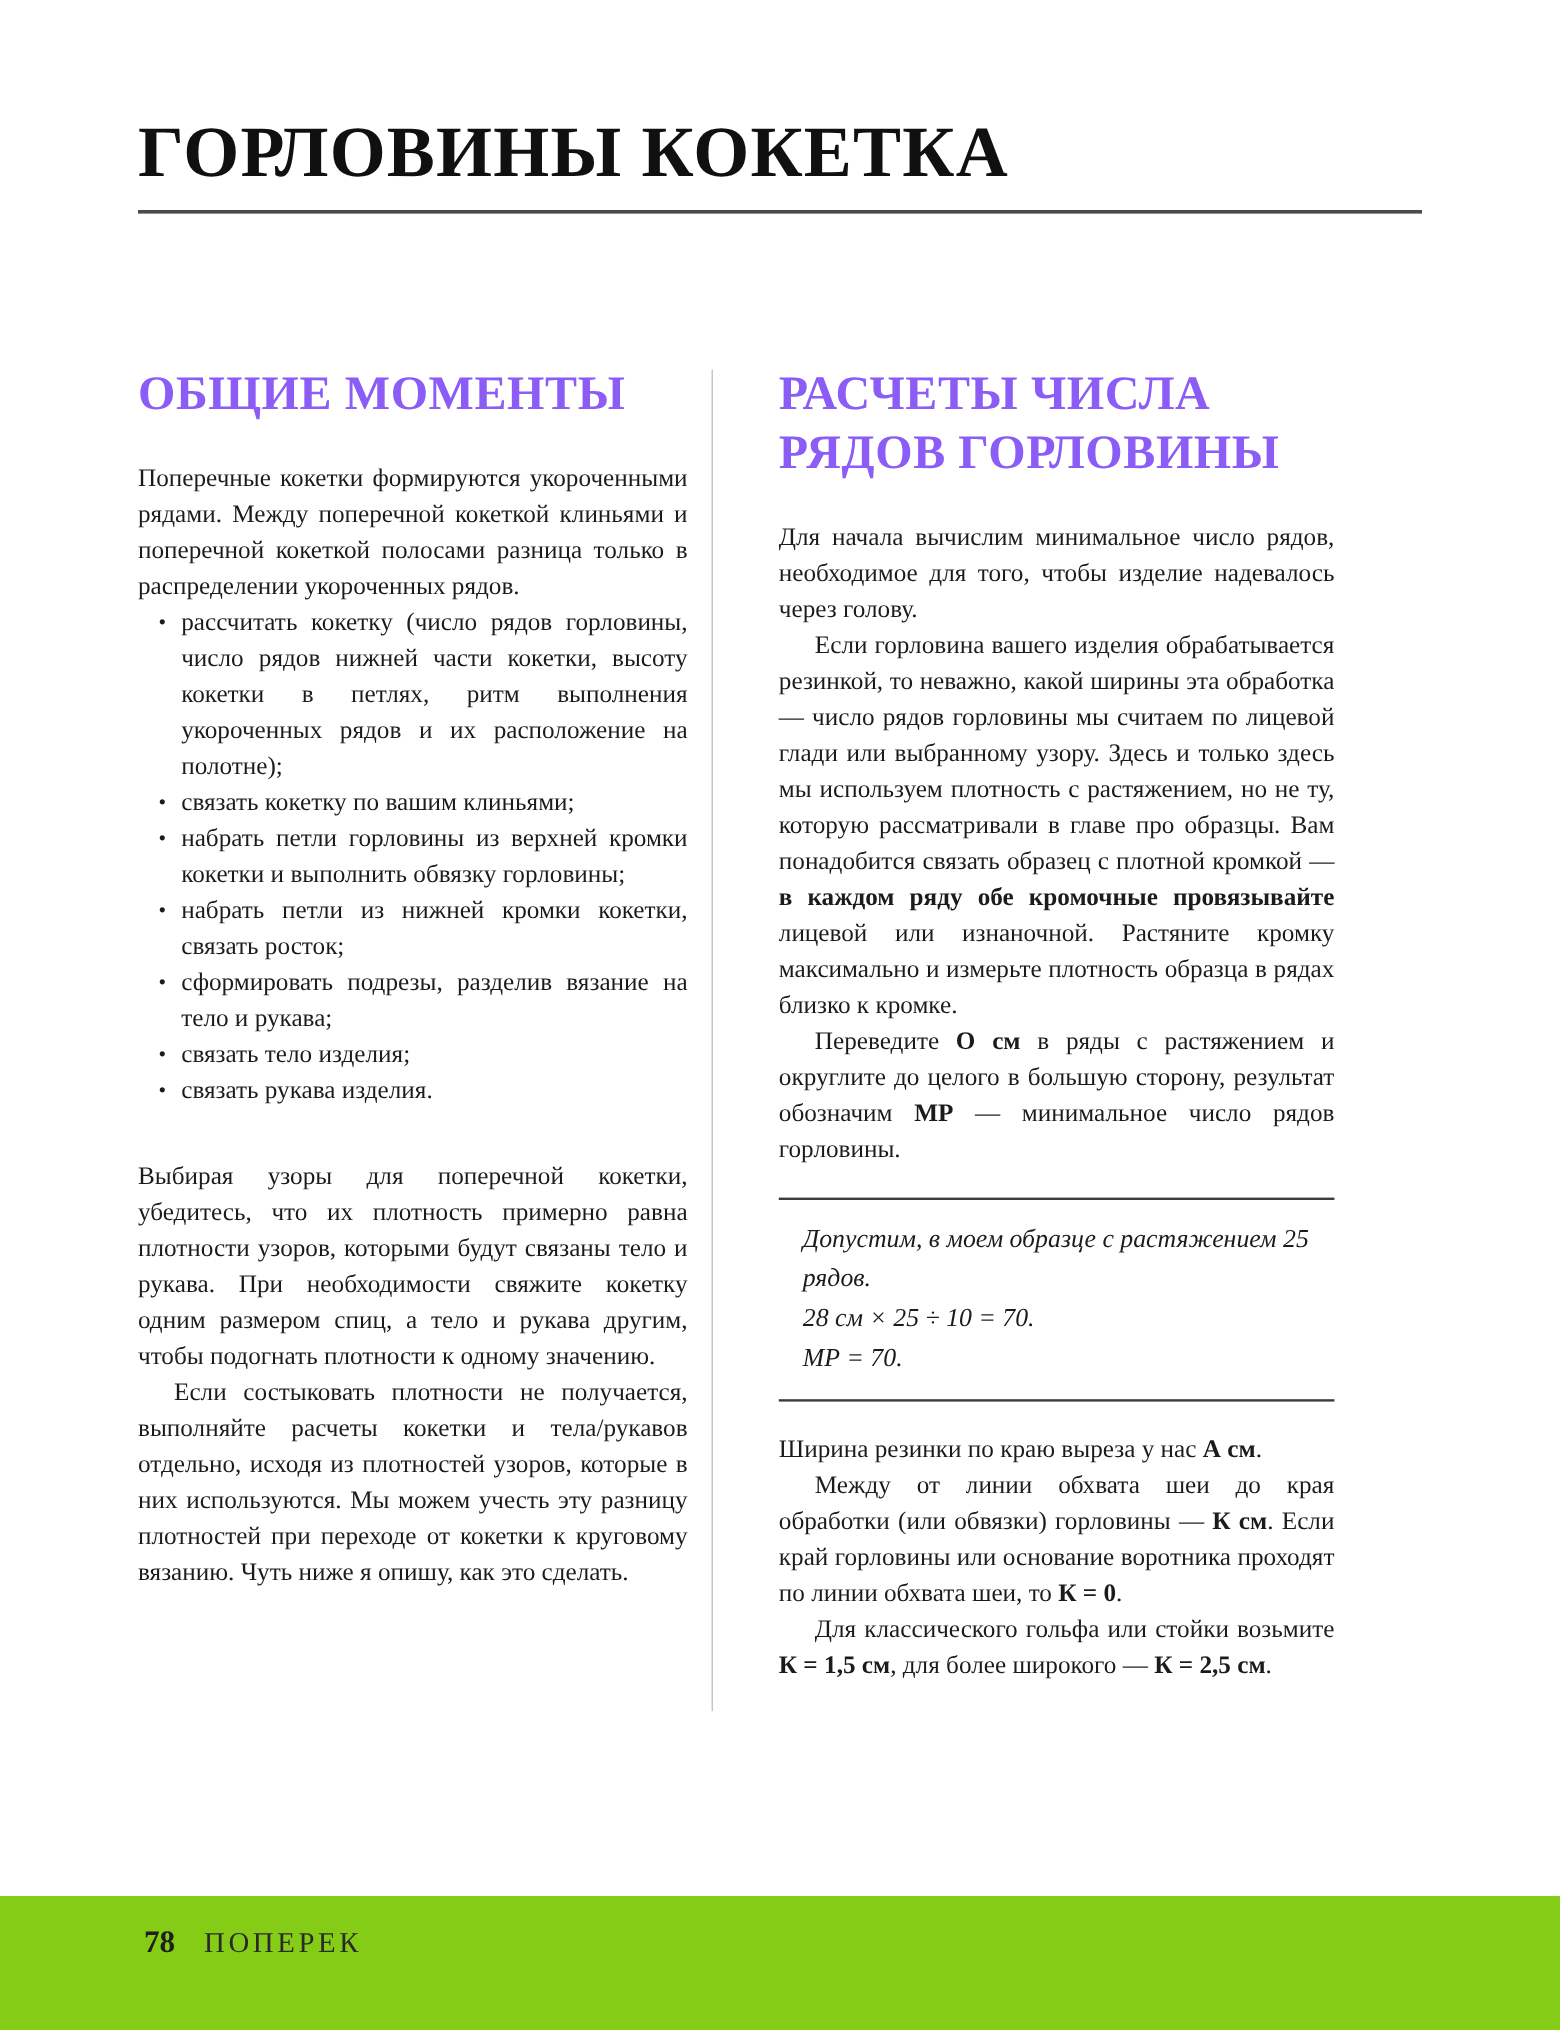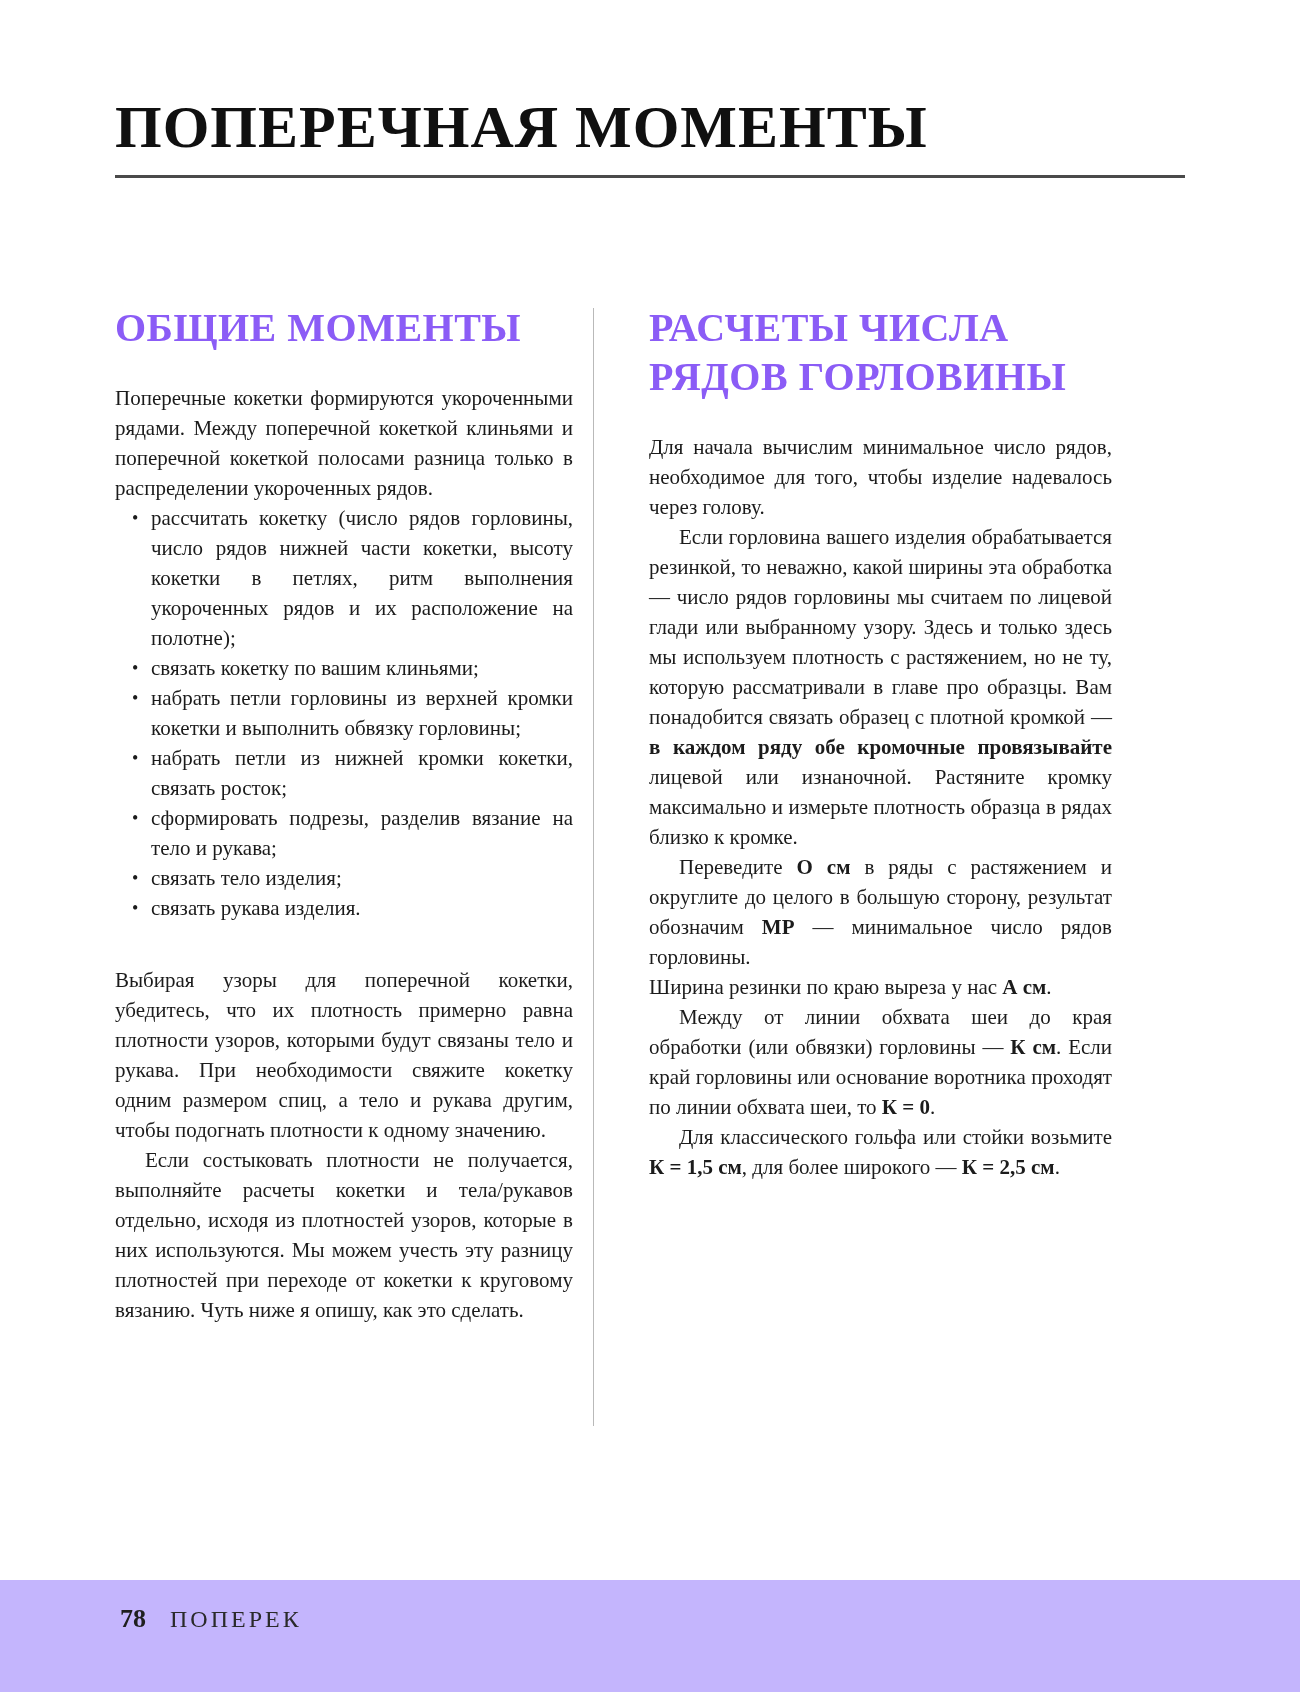--- a/index.html
+++ b/index.html
@@ -85,21 +85,21 @@
   }
   .example-block div {
     font-size: 21.5px;
     line-height: 33px;
   }
 
   .footer-bar {
     position: absolute;
     left: 0; right: 0; bottom: 0;
     height: 112px;
-    background: #c4b5fd;
+    background: #84cc16;
     display: flex;
     align-items: baseline;
     padding: 24px 0 0 120px;
   }
   .footer-page-number {
     font-size: 26px;
     font-weight: 700;
     color: #1f1f1f;
   }
   .footer-section {
@@ -108,21 +108,21 @@
     color: #2a2a2a;
     margin-left: 24px;
   }
 </style>
 </head>
 <body>
 
 <div class="page">
   <div class="content">
 
-    <h1 class="page-title">ПОПЕРЕЧНАЯ МОМЕНТЫ</h1>
+    <h1 class="page-title">ГОРЛОВИНЫ КОКЕТКА</h1>
     <hr class="title-rule">
 
     <div class="columns">
       <div class="col-divider"></div>
 
       <div class="col-left body-text">
         <h2 class="col-heading">ОБЩИЕ МОМЕНТЫ</h2>
 
         <p>Поперечные кокетки формируются укороченными рядами. Между поперечной кокеткой клиньями и поперечной кокеткой полосами разница только в распределении укороченных рядов.</p>
 
@@ -142,20 +142,25 @@
 
       <div class="col-right body-text">
         <h2 class="col-heading"><span>РАСЧЕТЫ ЧИСЛА</span><br><span>РЯДОВ ГОРЛОВИНЫ</span></h2>
 
         <p>Для начала вычислим минимальное число рядов, необходимое для того, чтобы изделие надевалось через голову.</p>
 
         <p class="indent"><span>Если горловина вашего изделия обрабатывается резинкой, то неважно, какой ширины эта обработка — число рядов горловины мы считаем по лицевой глади или выбранному узору. Здесь и только здесь мы используем плотность с растяжением, но не ту, которую рассматривали в главе про образцы. Вам понадобится связать образец с плотной кромкой — </span><b>в каждом ряду обе кромочные провязывайте</b><span> лицевой или изнаночной. Растяните кромку максимально и измерьте плотность образца в рядах близко к кромке.</span></p>
 
         <p class="indent"><span>Переведите </span><b>О см</b><span> в ряды с растяжением и округлите до целого в большую сторону, результат обозначим </span><b>МР</b><span> — минимальное число рядов горловины.</span></p>
 
+        <div class="example-block">
+          <div>Допустим, в моем образце с растяжением 25 рядов.</div>
+          <div>28 см × 25 ÷ 10 = 70.</div>
+          <div>МР = 70.</div>
+        </div>
 
         <p><span>Ширина резинки по краю выреза у нас </span><b>А см</b><span>.</span></p>
 
         <p class="indent"><span>Между от линии обхвата шеи до края обработки (или обвязки) горловины — </span><b>К см</b><span>. Если край горловины или основание воротника проходят по линии обхвата шеи, то </span><b>К = 0</b><span>.</span></p>
 
         <p class="indent"><span>Для классического гольфа или стойки возьмите </span><b>К = 1,5 см</b><span>, для более широкого — </span><b>К = 2,5 см</b><span>.</span></p>
       </div>
     </div>
   </div>
 

